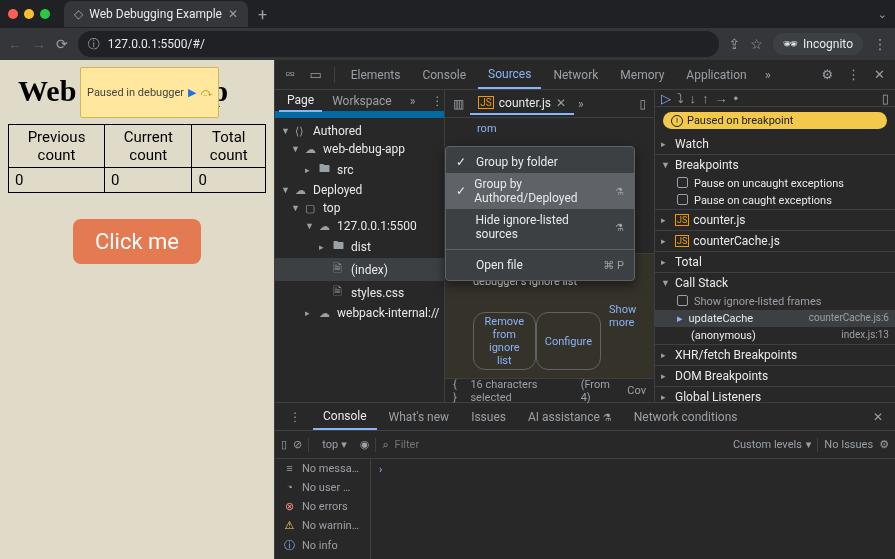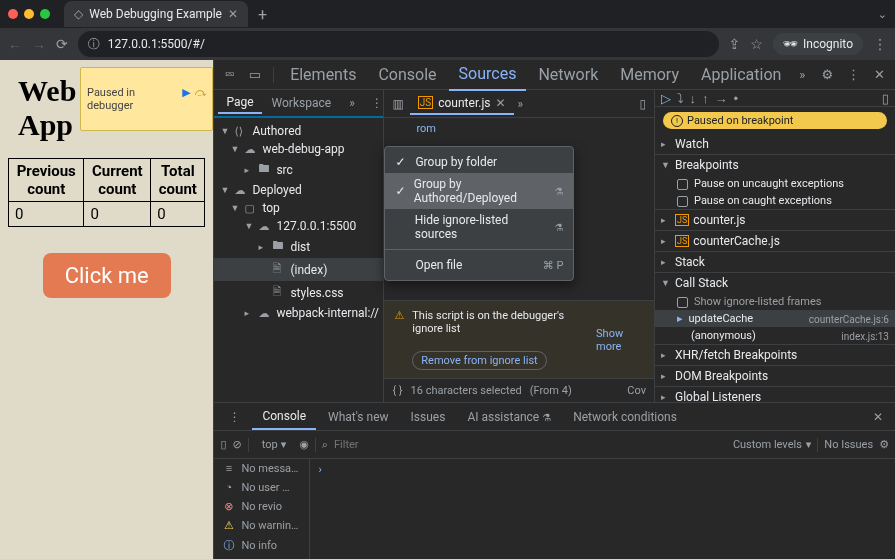--- a/index.html
+++ b/index.html
@@ -26,38 +26,38 @@
 
 
 .main{display:flex;height:calc(559px - 60px)}
 .page{width:275px;background:#e0dbc9;color:#000;position:relative;border-right:1px solid #3c4043}
 .pausedbadge{position:absolute;top:7px;left:80px;background:#ffe79e;border:1px solid #d0b84f;color:#444;font-size:11px;padding:18px 6px;display:flex;align-items:flex-start;gap:4px;border-radius:2px}
 .pausedbadge .pb1{color:#1a73e8}
 .pausedbadge .pb2{color:#c2931b}
 .h1{font-family:"Times New Roman",serif;font-size:30px;font-weight:bold;padding:14px 10px 8px 18px}
 table.ct{border-collapse:collapse;margin:8px;width:calc(100% - 16px);font-family:"Times New Roman",serif}
 table.ct th,table.ct td{border:1px solid #000;padding:3px 6px;text-align:center;font-size:15px}
-table.ct th{font-weight:bold}
+table.ct th{font-weight:normal}
 table.ct td{text-align:left}
 .btn{display:block;margin:26px auto;background:#e37a52;color:#fff;font-size:22px;border:none;border-radius:8px;padding:10px 22px}
 
 
 .dt{flex:1;display:flex;flex-direction:column;background:#282828}
 .dtbar{height:30px;display:flex;align-items:center;padding:0 4px;border-bottom:1px solid #3c4043;gap:2px}
-.dtbar .tabi{padding:6px 10px;color:#9aa0a6;font-size:16px;cursor:pointer}
+.dtbar .tabi{padding:6px 10px;color:#9aa0a6;font-size:12px;cursor:pointer}
 .dtbar .tabi.act{color:#8ab4f8;border-bottom:2px solid#8ab4f8}
 .dtbar .ic{color:#9aa0a6;padding:4px 6px;font-size:13px}
 .dtbar .sp{flex:1}
 .dtbar .gear{color:#9aa0a6}
 
 .dtbody{flex:1;display:flex;min-height:0}
 
 
 .nav{width:170px;border-right:1px solid #3c4043;display:flex;flex-direction:column;background:#282828}
-.navtabs{display:flex;align-items:center;height:28px;border-bottom:2px solid #0369a1;padding:0 4px;gap:2px}
+.navtabs{display:flex;align-items:center;height:28px;border-bottom:7px solid #0369a1;padding:0 4px;gap:2px}
 .navtabs .t{padding:3px 8px;color:#9aa0a6;font-size:12px}
 .navtabs .t.act{color:#e8eaed;border-bottom:2px solid #8ab4f8}
 .navtabs .more{margin-left:auto;color:#9aa0a6;padding:0 6px}
 .tree{flex:1;overflow:auto;padding:4px 0;font-size:12px}
 .tn{display:flex;align-items:center;gap:4px;padding:2px 0 2px 6px;color:#e8eaed;white-space:nowrap}
 .tn.sel{background:#3c4043}
 .tn .tw{color:#9aa0a6;width:10px;font-size:9px}
 .tn .fi{width:14px;color:#9aa0a6;font-size:11px}
 .tn .fi.fold{color:#9aa0a6}
 .tn.i1{padding-left:16px}.tn.i2{padding-left:30px}.tn.i3{padding-left:44px}
@@ -80,38 +80,38 @@
 .ctxmenu .mi{display:flex;align-items:center;padding:4px 10px;color:#e8eaed;gap:8px}
 .ctxmenu .mi .chk{width:12px;color:#e8eaed}
 .ctxmenu .mi .flask{font-size:10px;margin-left:auto;color:#9aa0a6}
 .ctxmenu .mi.sel{background:#5f6368}
 .ctxmenu hr{border:none;border-top:1px solid #5f6368;margin:4px 0}
 .ctxmenu .mi .sc{margin-left:auto;color:#9aa0a6;font-size:11px}
 
 
 .ignband{background:#35322a;border-top:1px solid #3c4043;padding:8px 10px;display:flex;gap:8px;align-items:flex-start;font-size:11px;color:#e8eaed}
 .ignband .wrn{color:#f29900}
-.ignband .btns{display:flex;gap:0;margin-top:16px}
+.ignband .btns{display:flex;gap:0;margin-top:24px}
 .pill{border:1px solid #5f6368;border-radius:12px;padding:2px 8px;color:#8ab4f8;font-size:11px;background:transparent}
 .showmore{color:#8ab4f8;margin-left:auto;align-self:center}
 .edstat{height:24px;border-top:1px solid #3c4043;display:flex;align-items:center;padding:0 8px;gap:8px;font-size:11px;color:#9aa0a6}
 .edstat .cov{margin-left:auto}
 
 
 .dbg{width:240px;display:flex;flex-direction:column;background:#282828}
 .dbgbar{height:28px;display:flex;align-items:center;border-bottom:1px solid #3c4043;padding:0 6px;gap:6px}
 .dbgbar .ic{color:#8ab4f8;font-size:13px}
 .dbgbar .ic.g{color:#9aa0a6}
 .dbgbar .sp{flex:1}
 .bpbadge{background:#f2c94c;color:#202124;border-radius:10px;padding:2px 8px;font-size:11px;display:flex;align-items:center;gap:4px;margin:5px 8px}
 .bpbadge .ci{width:12px;height:12px;border:1.5px solid #202124;border-radius:50%;display:inline-flex;align-items:center;justify-content:center;font-size:8px}
 .sect{border-bottom:1px solid #3c4043}
 .sh{display:flex;align-items:center;padding:3px 6px;gap:4px;color:#e8eaed;font-size:12px}
 .sh .tw{color:#9aa0a6;width:10px;font-size:9px}
-.sub{padding:2px 6px 2px 22px;display:flex;align-items:flex-end;gap:6px;font-size:11px;color:#e8eaed}
+.sub{padding:2px 6px 2px 22px;display:flex;align-items:flex-start;gap:6px;font-size:11px;color:#e8eaed}
 .sub .cb{width:11px;height:11px;border:1px solid #9aa0a6;border-radius:2px}
 .sub.hl{background:#3c4043}
 .sub .loc{margin-left:auto;color:#9aa0a6;font-size:10px}
 
 
 .drawer{border-top:1px solid #3c4043;display:flex;flex-direction:column;background:#282828}
 .drtabs{height:28px;display:flex;align-items:center;padding:0 4px;gap:2px;border-bottom:1px solid #3c4043}
 .drtabs .t{padding:5px 10px;color:#9aa0a6;font-size:12px}
 .drtabs .t.act{color:#e8eaed;border-bottom:2px solid #8ab4f8}
 .drtabs .cls{margin-left:auto;color:#9aa0a6;padding:0 8px}
@@ -315,20 +315,21 @@
               </div>
           </div>
         </div>
 
         <div class="ignband">
           <span class="wrn">⚠</span>
           <div>
             <div>This script is on the debugger's ignore list</div>
             <div class="btns">
               <button class="pill">Remove from ignore list</button>
+              <button class="pill">Configure</button>
             </div>
           </div>
           <span class="showmore">Show more</span>
         </div>
         <div class="edstat">
           <span>{ }</span>
           <span>16 characters selected</span>
           <span>(From 4)</span>
           <span class="cov">Cov</span>
         </div>
@@ -379,21 +380,21 @@
         <div class="sect">
             <div class="sh">
               <span class="tw">▸</span>
               <span class="jsic" style="font-size:9px;color:#f29900;border:1px solid #f29900;padding:0 1px">JS</span>
               <span>counterCache.js</span>
             </div>
           </div>
         <div class="sect">
             <div class="sh">
               <span class="tw">▸</span>
-              <span>Stack</span>
+              <span>Total</span>
             </div>
           </div>
         <div class="sect">
           <div class="sh">
               <span class="tw">▼</span>
               <span>Call Stack</span>
             </div>
           <div class="sub" style="color:#9aa0a6">
               <span class="cb"></span>
               <span>Show ignore-listed frames</span>
@@ -477,21 +478,21 @@
           <div class="msgrow">
               <span class="mi">≡</span>
               <span>No messa…</span>
             </div>
           <div class="msgrow">
               <span class="mi">◔</span>
               <span>No user …</span>
             </div>
           <div class="msgrow">
               <span class="mi err">⊗</span>
-              <span>No revio</span>
+              <span>No errors</span>
             </div>
           <div class="msgrow">
               <span class="mi wrn">⚠</span>
               <span>No warnin…</span>
             </div>
           <div class="msgrow">
               <span class="mi info">ⓘ</span>
               <span>No info</span>
             </div>
         </div>

